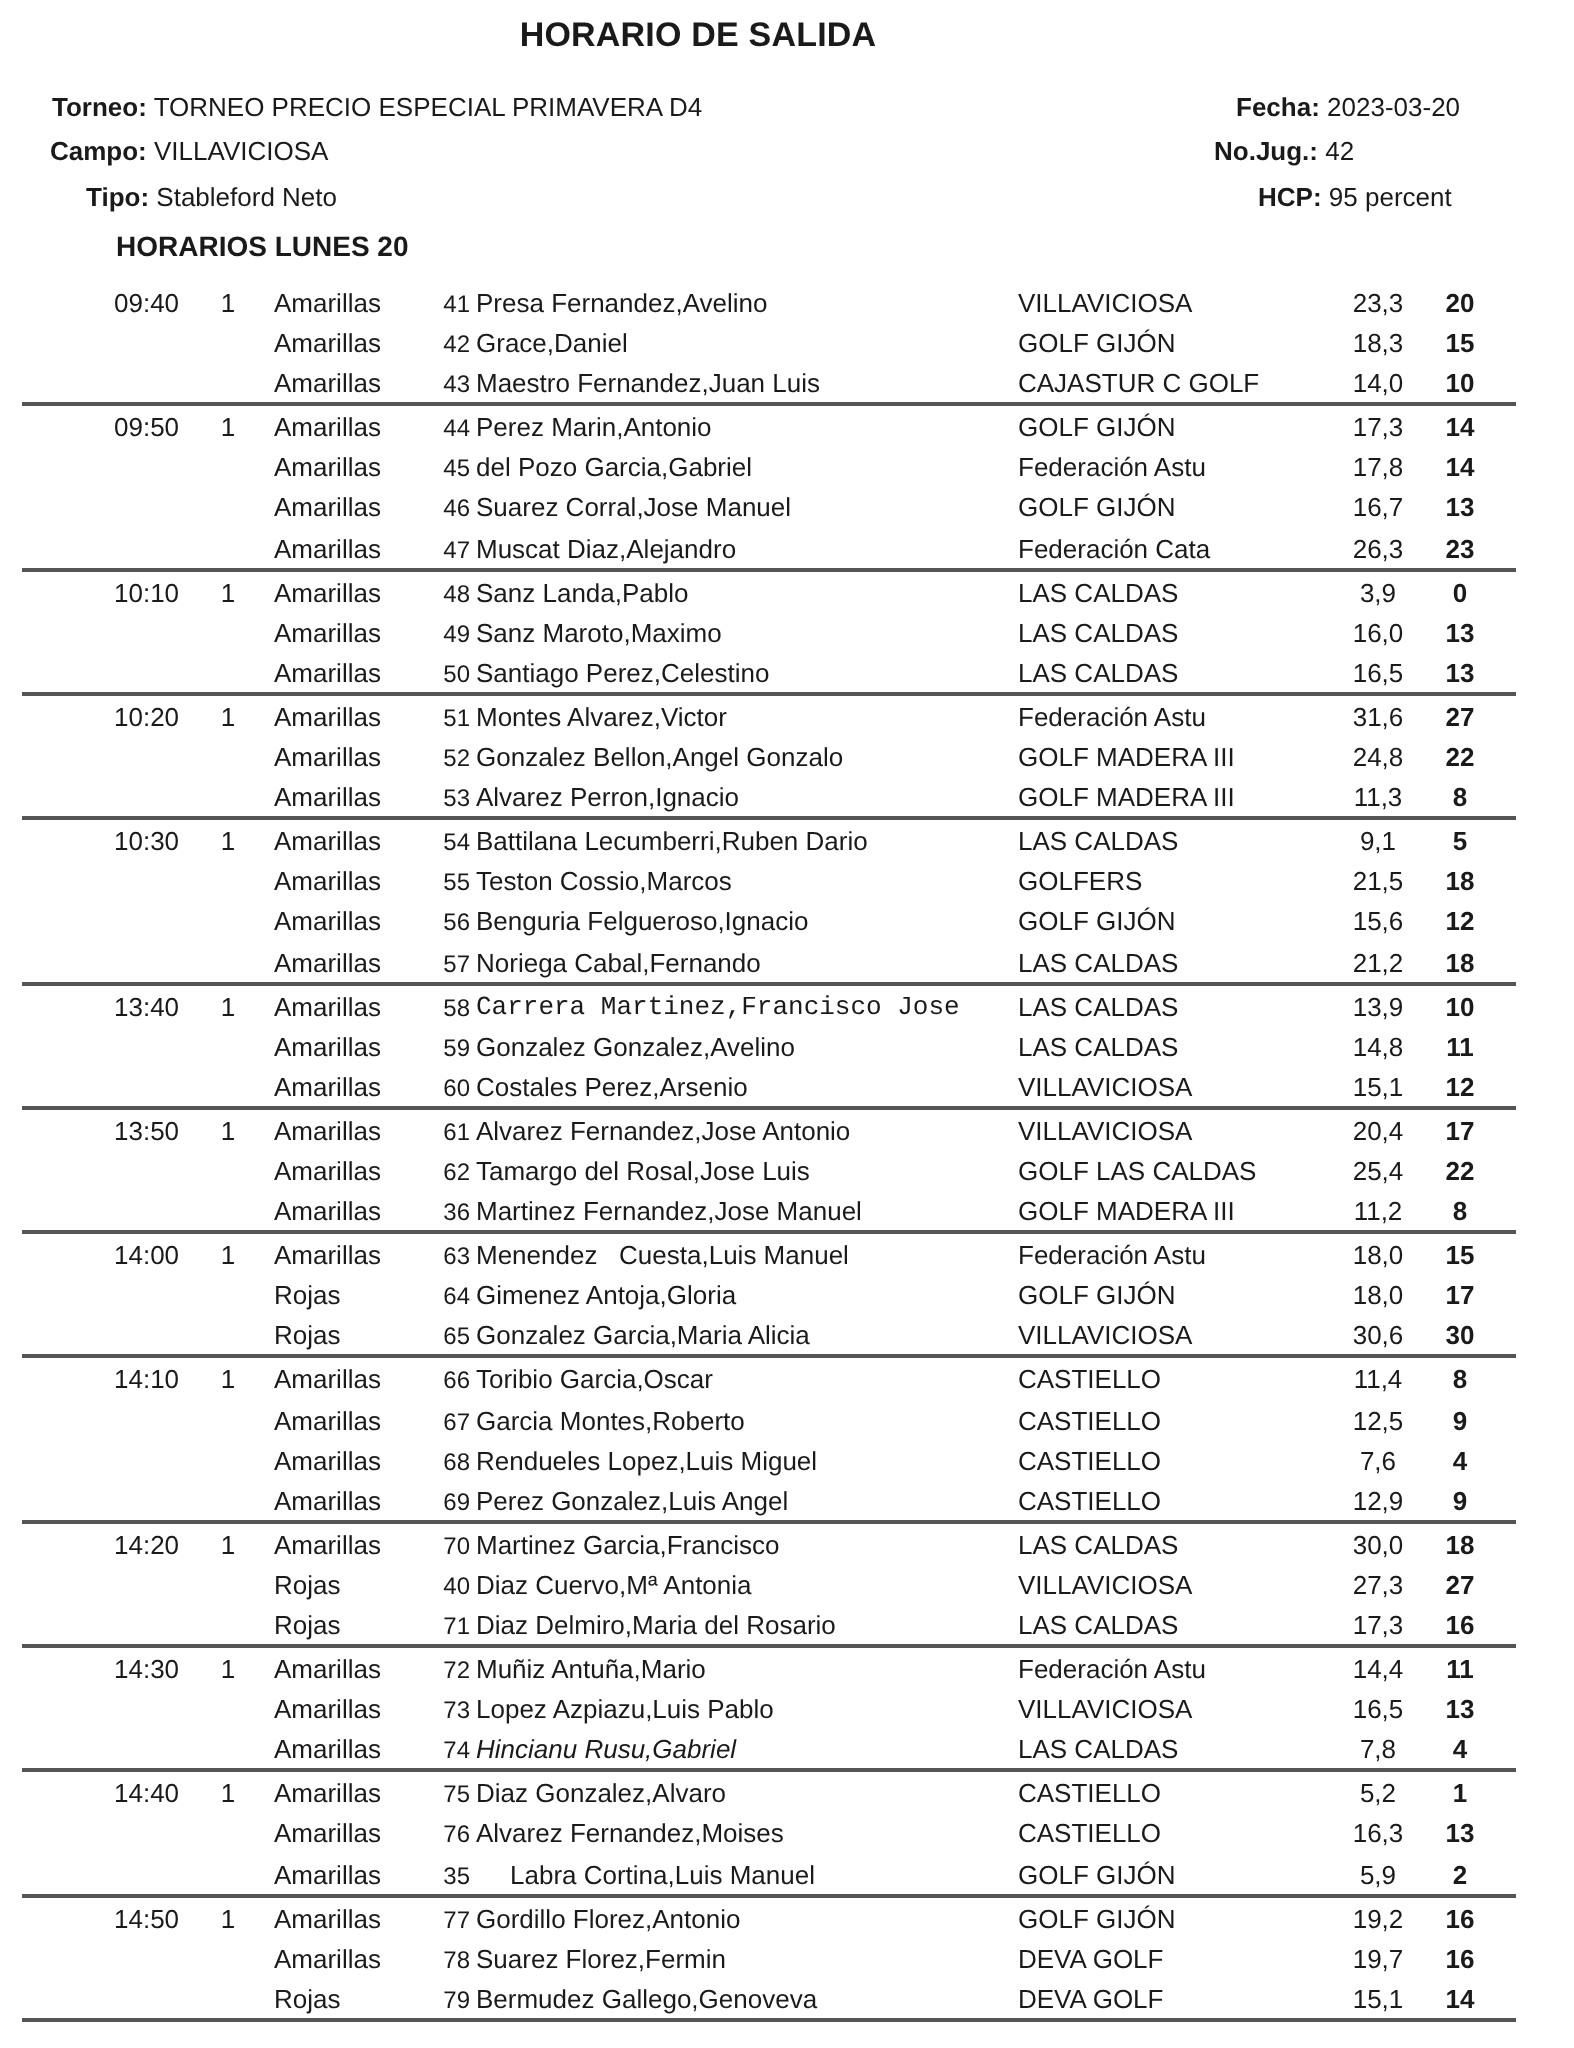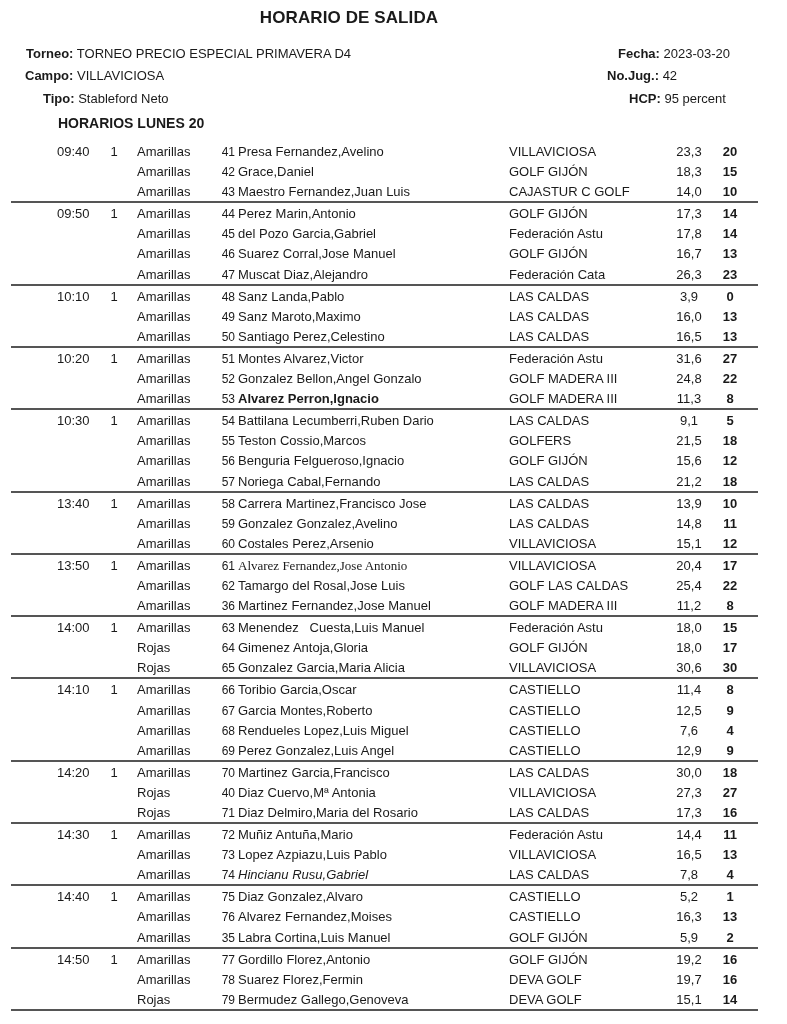--- a/index.html
+++ b/index.html
@@ -177,21 +177,21 @@
           <span class="c-tee">Amarillas</span>
           <span class="c-id">52</span>
           <span class="c-name" style="white-space: pre;">Gonzalez Bellon,Angel Gonzalo</span>
           <span class="c-club">GOLF MADERA III</span>
           <span class="c-hcp">24,8</span>
           <span class="c-juego">22</span>
         </div>
         <div class="row">
           <span class="c-tee">Amarillas</span>
           <span class="c-id">53</span>
-          <span class="c-name" style="white-space: pre; font-weight: bold;">Alvarez Perron,Ignacio</span>
+          <span class="c-name" style="white-space: pre;">Alvarez Perron,Ignacio</span>
           <span class="c-club">GOLF MADERA III</span>
           <span class="c-hcp">11,3</span>
           <span class="c-juego">8</span>
         </div>
       </div>
       <div class="group">
         <div class="row">
           <span class="c-hora">10:30</span>
           <span class="c-barra">1</span>
           <span class="c-tee">Amarillas</span>
@@ -225,21 +225,21 @@
           <span class="c-hcp">21,2</span>
           <span class="c-juego">18</span>
         </div>
       </div>
       <div class="group">
         <div class="row">
           <span class="c-hora">13:40</span>
           <span class="c-barra">1</span>
           <span class="c-tee">Amarillas</span>
           <span class="c-id">58</span>
-          <span class="c-name" style="white-space: pre;">Carrera Martinez,Francisco Jose</span>
+          <span class="c-name" style="white-space: pre; font-family: Liberation Mono, monospace;">Carrera Martinez,Francisco Jose</span>
           <span class="c-club">LAS CALDAS</span>
           <span class="c-hcp">13,9</span>
           <span class="c-juego">10</span>
         </div>
         <div class="row">
           <span class="c-tee">Amarillas</span>
           <span class="c-id">59</span>
           <span class="c-name" style="white-space: pre;">Gonzalez Gonzalez,Avelino</span>
           <span class="c-club">LAS CALDAS</span>
           <span class="c-hcp">14,8</span>
@@ -253,21 +253,21 @@
           <span class="c-hcp">15,1</span>
           <span class="c-juego">12</span>
         </div>
       </div>
       <div class="group">
         <div class="row">
           <span class="c-hora">13:50</span>
           <span class="c-barra">1</span>
           <span class="c-tee">Amarillas</span>
           <span class="c-id">61</span>
-          <span class="c-name" style="white-space: pre; font-family: Liberation Serif, serif;">Alvarez Fernandez,Jose Antonio</span>
+          <span class="c-name" style="white-space: pre;">Alvarez Fernandez,Jose Antonio</span>
           <span class="c-club">VILLAVICIOSA</span>
           <span class="c-hcp">20,4</span>
           <span class="c-juego">17</span>
         </div>
         <div class="row">
           <span class="c-tee">Amarillas</span>
           <span class="c-id">62</span>
           <span class="c-name" style="white-space: pre;">Tamargo del Rosal,Jose Luis</span>
           <span class="c-club">GOLF LAS CALDAS</span>
           <span class="c-hcp">25,4</span>
@@ -417,21 +417,21 @@
           <span class="c-tee">Amarillas</span>
           <span class="c-id">76</span>
           <span class="c-name" style="white-space: pre;">Alvarez Fernandez,Moises</span>
           <span class="c-club">CASTIELLO</span>
           <span class="c-hcp">16,3</span>
           <span class="c-juego">13</span>
         </div>
         <div class="row">
           <span class="c-tee">Amarillas</span>
           <span class="c-id">35</span>
-          <span class="c-name" style="white-space: pre;">Labra Cortina,Luis Manuel</span>
+          <span class="c-name" style="white-space: pre; margin-left: 17px;">Labra Cortina,Luis Manuel</span>
           <span class="c-club">GOLF GIJÓN</span>
           <span class="c-hcp">5,9</span>
           <span class="c-juego">2</span>
         </div>
       </div>
       <div class="group">
         <div class="row">
           <span class="c-hora">14:50</span>
           <span class="c-barra">1</span>
           <span class="c-tee">Amarillas</span>

